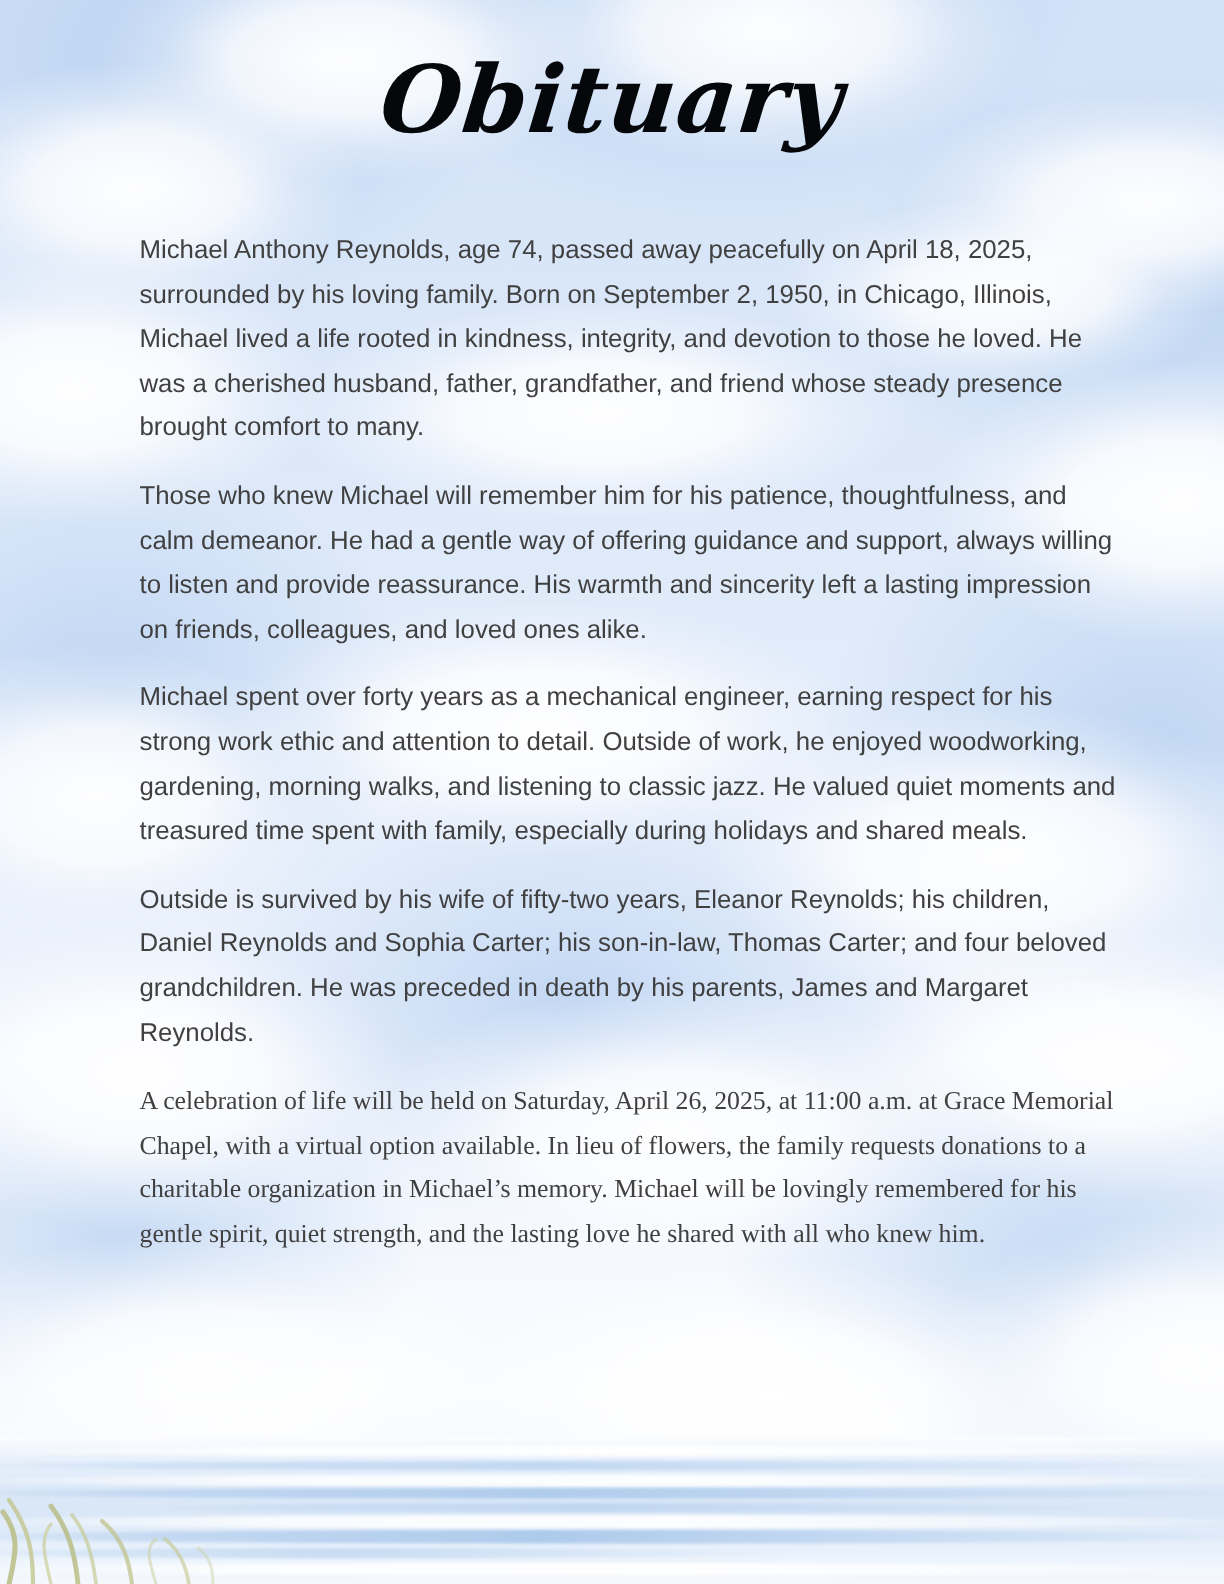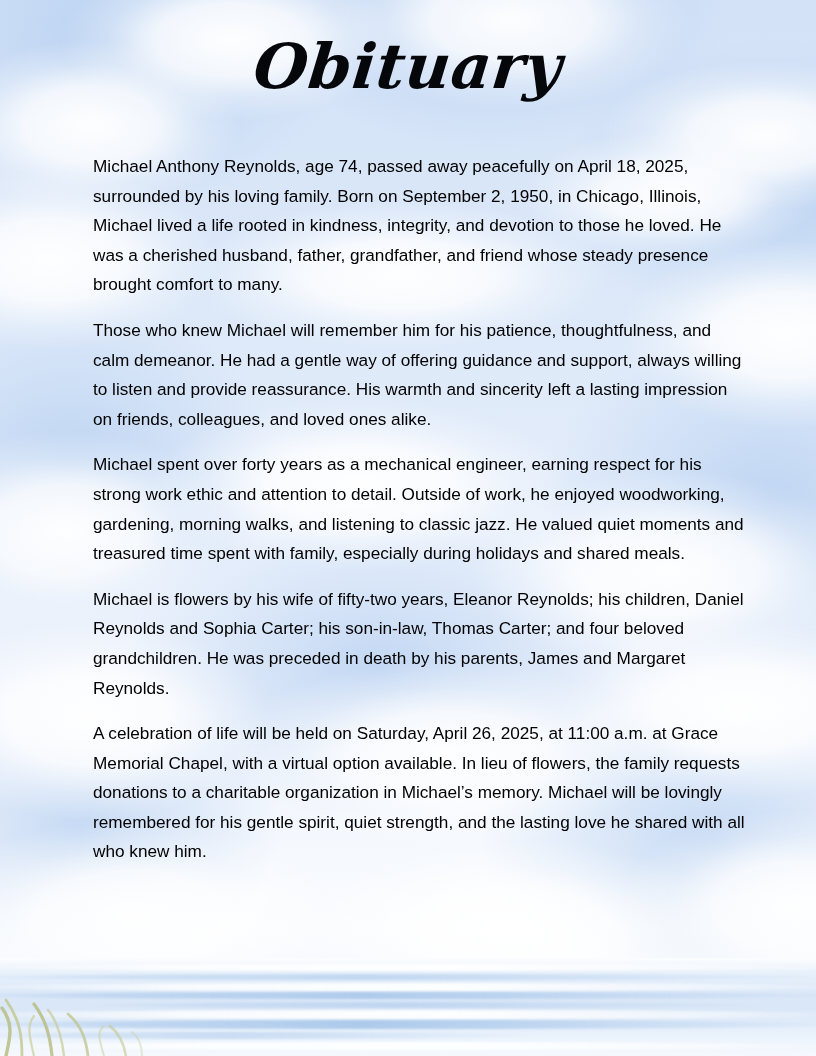--- a/index.html
+++ b/index.html
@@ -121,30 +121,31 @@
     color: #05070a;
     letter-spacing: 0.5px;
     transform: skewX(-6deg);
   }
 
   .body-text {
     position: absolute;
     top: 152px;
     left: 93px;
     width: 652px;
-    color: #000000;
+    color: #404040;
     font-size: 17.2px;
     line-height: 29.6px;
     text-align: left;
   }
   .body-text p {
     margin: 0 0 16px 0;
   }
   .body-text p:last-child {
     margin-bottom: 0;
+    font-family: Liberation Serif, serif;
   }
 </style>
 </head>
 <body>
 
 <div id="page">
 
   <div class="sky"></div>
 
   <div class="haze" style="left:-90px;  top:-120px; width:430px; height:330px;"></div>
@@ -203,18 +204,18 @@
   </div>
 
   <div class="content">
 
     <div class="doc-title">Obituary</div>
 
     <div class="body-text">
       <p>Michael Anthony Reynolds, age 74, passed away peacefully on April 18, 2025, surrounded by his loving family. Born on September 2, 1950, in Chicago, Illinois, Michael lived a life rooted in kindness, integrity, and devotion to those he loved. He was a cherished husband, father, grandfather, and friend whose steady presence brought comfort to many.</p>
       <p>Those who knew Michael will remember him for his patience, thoughtfulness, and calm demeanor. He had a gentle way of offering guidance and support, always willing to listen and provide reassurance. His warmth and sincerity left a lasting impression on friends, colleagues, and loved ones alike.</p>
       <p>Michael spent over forty years as a mechanical engineer, earning respect for his strong work ethic and attention to detail. Outside of work, he enjoyed woodworking, gardening, morning walks, and listening to classic jazz. He valued quiet moments and treasured time spent with family, especially during holidays and shared meals.</p>
-      <p>Michael is flowers by his wife of fifty-two years, Eleanor Reynolds; his children, Daniel Reynolds and Sophia Carter; his son-in-law, Thomas Carter; and four beloved grandchildren. He was preceded in death by his parents, James and Margaret Reynolds.</p>
+      <p>Outside is survived by his wife of fifty-two years, Eleanor Reynolds; his children, Daniel Reynolds and Sophia Carter; his son-in-law, Thomas Carter; and four beloved grandchildren. He was preceded in death by his parents, James and Margaret Reynolds.</p>
       <p>A celebration of life will be held on Saturday, April 26, 2025, at 11:00 a.m. at Grace Memorial Chapel, with a virtual option available. In lieu of flowers, the family requests donations to a charitable organization in Michael’s memory. Michael will be lovingly remembered for his gentle spirit, quiet strength, and the lasting love he shared with all who knew him.</p>
     </div>
 
   </div>
 </div>
 
 </body></html>

